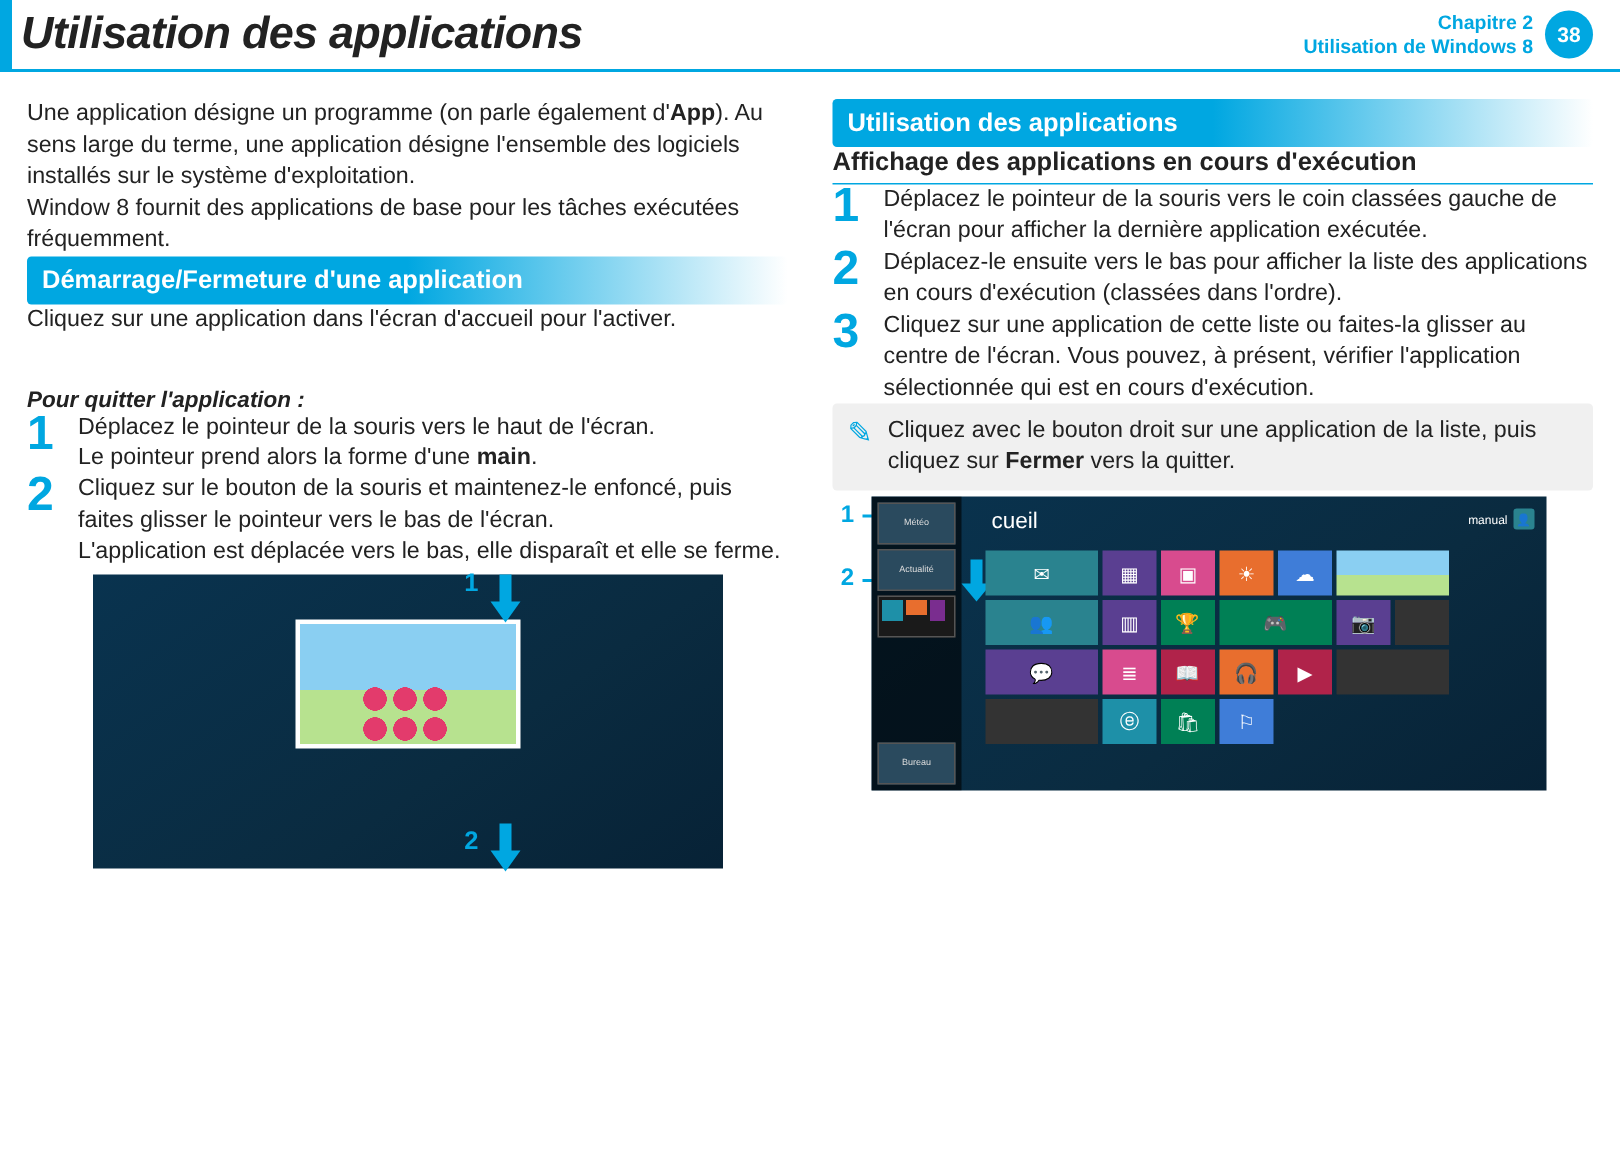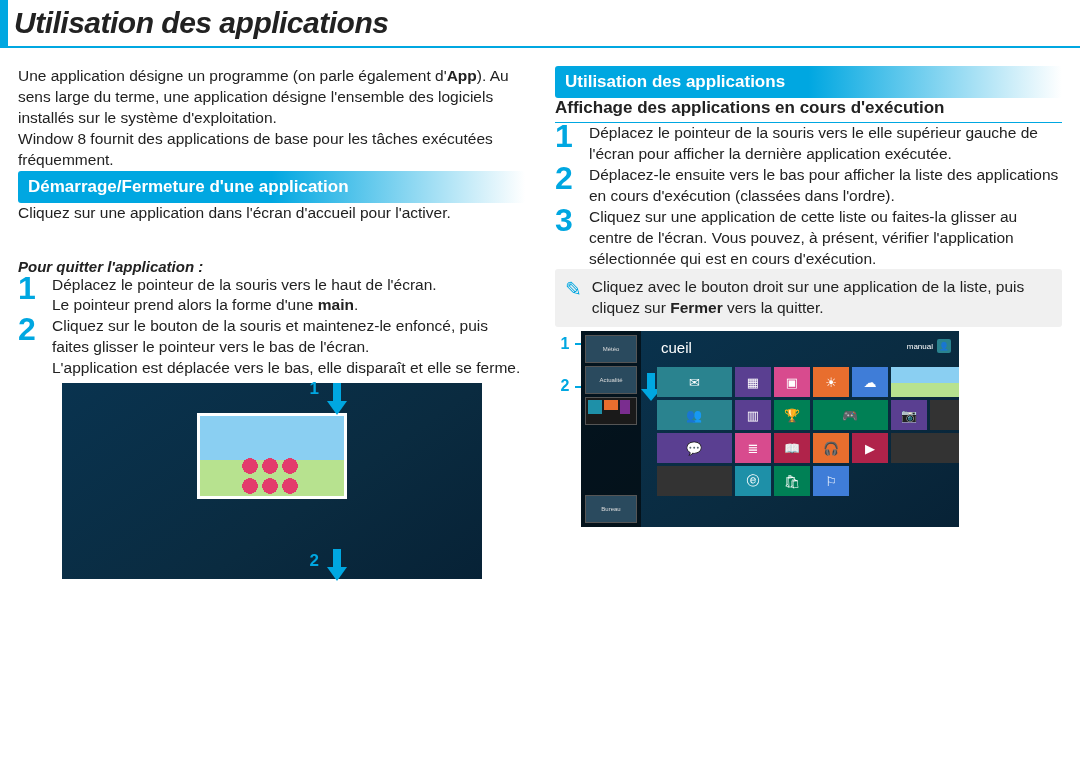--- a/index.html
+++ b/index.html
@@ -195,21 +195,21 @@
   .right-callouts .line {
     position: absolute;
     height: 2px;
     background: #00a7e1;
   }
   .right-callouts .l1 { width: 20px; left: 20px; top: 12px; }
   .right-callouts .l2 { width: 20px; left: 20px; top: 55px; }
 
   .shot-right {
     position: relative;
-    width: 378px;
+    width: 450px;
     height: 196px;
     background: linear-gradient(145deg, #09334f 0%, #0a2b40 60%, #072236 100%);
     overflow: hidden;
   }
   .switcher {
     position: absolute;
     left: 0; top: 0;
     width: 60px; height: 100%;
     background: rgba(0,0,0,0.6);
     display: flex;
@@ -289,20 +289,27 @@
     border-top: 12px solid #00a7e1;
   }
 </style>
 </head>
 <body>
 
 <div class="accent-stripe"></div>
 
 <header class="header">
   <h1 class="header-title">Utilisation des applications</h1>
+  <div class="header-right">
+    <div class="chapter-block">
+      <div>Chapitre 2</div>
+      <div>Utilisation de Windows 8</div>
+    </div>
+    <div class="page-badge">38</div>
+  </div>
 </header>
 
 <div class="page">
 
   <div class="col">
     <p>
       <span>Une application désigne un programme (on parle également d'</span><b>App</b><span>). Au sens large du terme, une application désigne l'ensemble des logiciels installés sur le système d'exploitation.</span>
     </p>
     <p>Window 8 fournit des applications de base pour les tâches exécutées fréquemment.</p>
 
@@ -343,21 +350,21 @@
     </div>
   </div>
 
   <div class="col">
     <div class="section-heading">Utilisation des applications</div>
 
     <div class="sub-heading">Affichage des applications en cours d'exécution</div>
 
     <div class="step">
       <div class="step-num">1</div>
-      <p>Déplacez le pointeur de la souris vers le elle supérieur gauche de l'écran pour afficher la dernière application exécutée.</p>
+      <p>Déplacez le pointeur de la souris vers le coin classées gauche de l'écran pour afficher la dernière application exécutée.</p>
     </div>
     <div class="step">
       <div class="step-num">2</div>
       <p>Déplacez-le ensuite vers le bas pour afficher la liste des applications en cours d'exécution (classées dans l'ordre).</p>
     </div>
     <div class="step">
       <div class="step-num">3</div>
       <p>Cliquez sur une application de cette liste ou faites-la glisser au centre de l'écran. Vous pouvez, à présent, vérifier l'application sélectionnée qui est en cours d'exécution.</p>
     </div>
 

